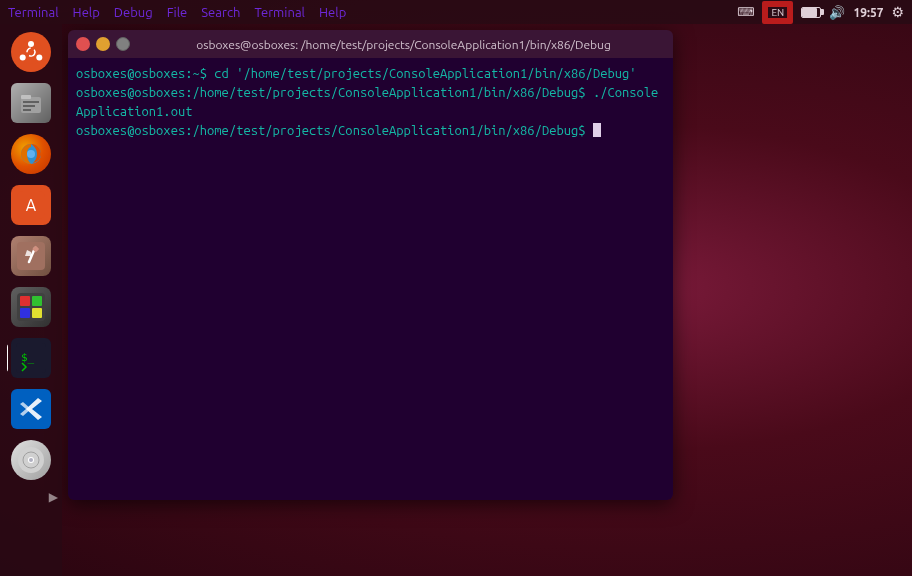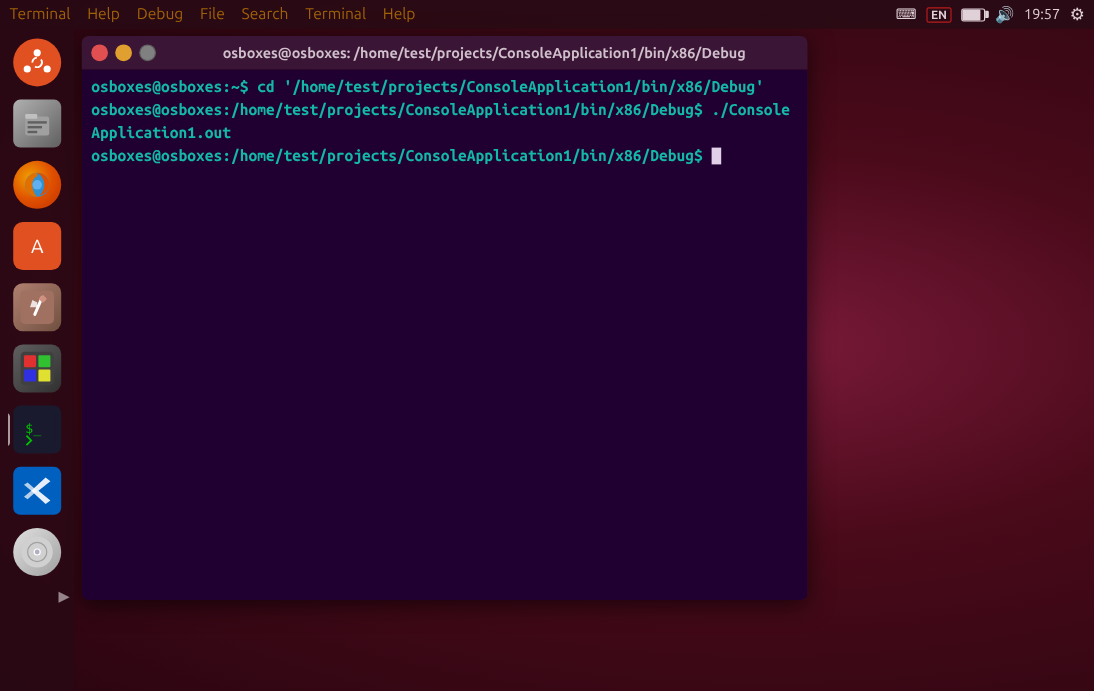--- a/index.html
+++ b/index.html
@@ -24,21 +24,21 @@
       align-items: center;
       justify-content: space-between;
       padding: 0 8px;
       z-index: 100;
     }
     .top-bar-left {
       display: flex;
       align-items: center;
       gap: 14px;
       font-size: 13px;
-      color: #a16207;
+      color: #6d28d9;
     }
     .top-bar-left span {
       cursor: pointer;
     }
     .top-bar-right {
       display: flex;
       align-items: center;
       gap: 8px;
       font-size: 12px;
       color: #e0d0d8;
@@ -75,28 +75,28 @@
       border-radius: 1px;
     }
     .volume-icon {
       font-size: 13px;
     }
     .gear-icon {
       font-size: 14px;
     }
     .time-display {
       font-size: 12px;
-      font-weight: 400;
+      font-weight: 700;
     }
     .lang-badge {
-      border: 1px solid #b91c1c;
+      border: 6px solid #b91c1c;
       border-radius: 2px;
       padding: 0 3px;
       font-size: 10px;
-      font-weight: bold;
+      font-weight: normal;
     }
 
     
     .sidebar {
       position: absolute;
       left: 0;
       top: 24px;
       bottom: 0;
       width: 62px;
       background: rgba(40, 10, 20, 0.75);
@@ -236,21 +236,20 @@
     
     .terminal-window {
       position: absolute;
       top: 30px;
       left: 68px;
       width: 605px;
       height: 470px;
       border-radius: 6px;
       overflow: hidden;
       box-shadow: 0 4px 20px rgba(0,0,0,0.6);
-      font-weight: bold;
     }
     .terminal-titlebar {
       height: 28px;
       background: #3a1535;
       display: flex;
       align-items: center;
       padding: 0 8px;
       gap: 6px;
     }
     .win-btn {

